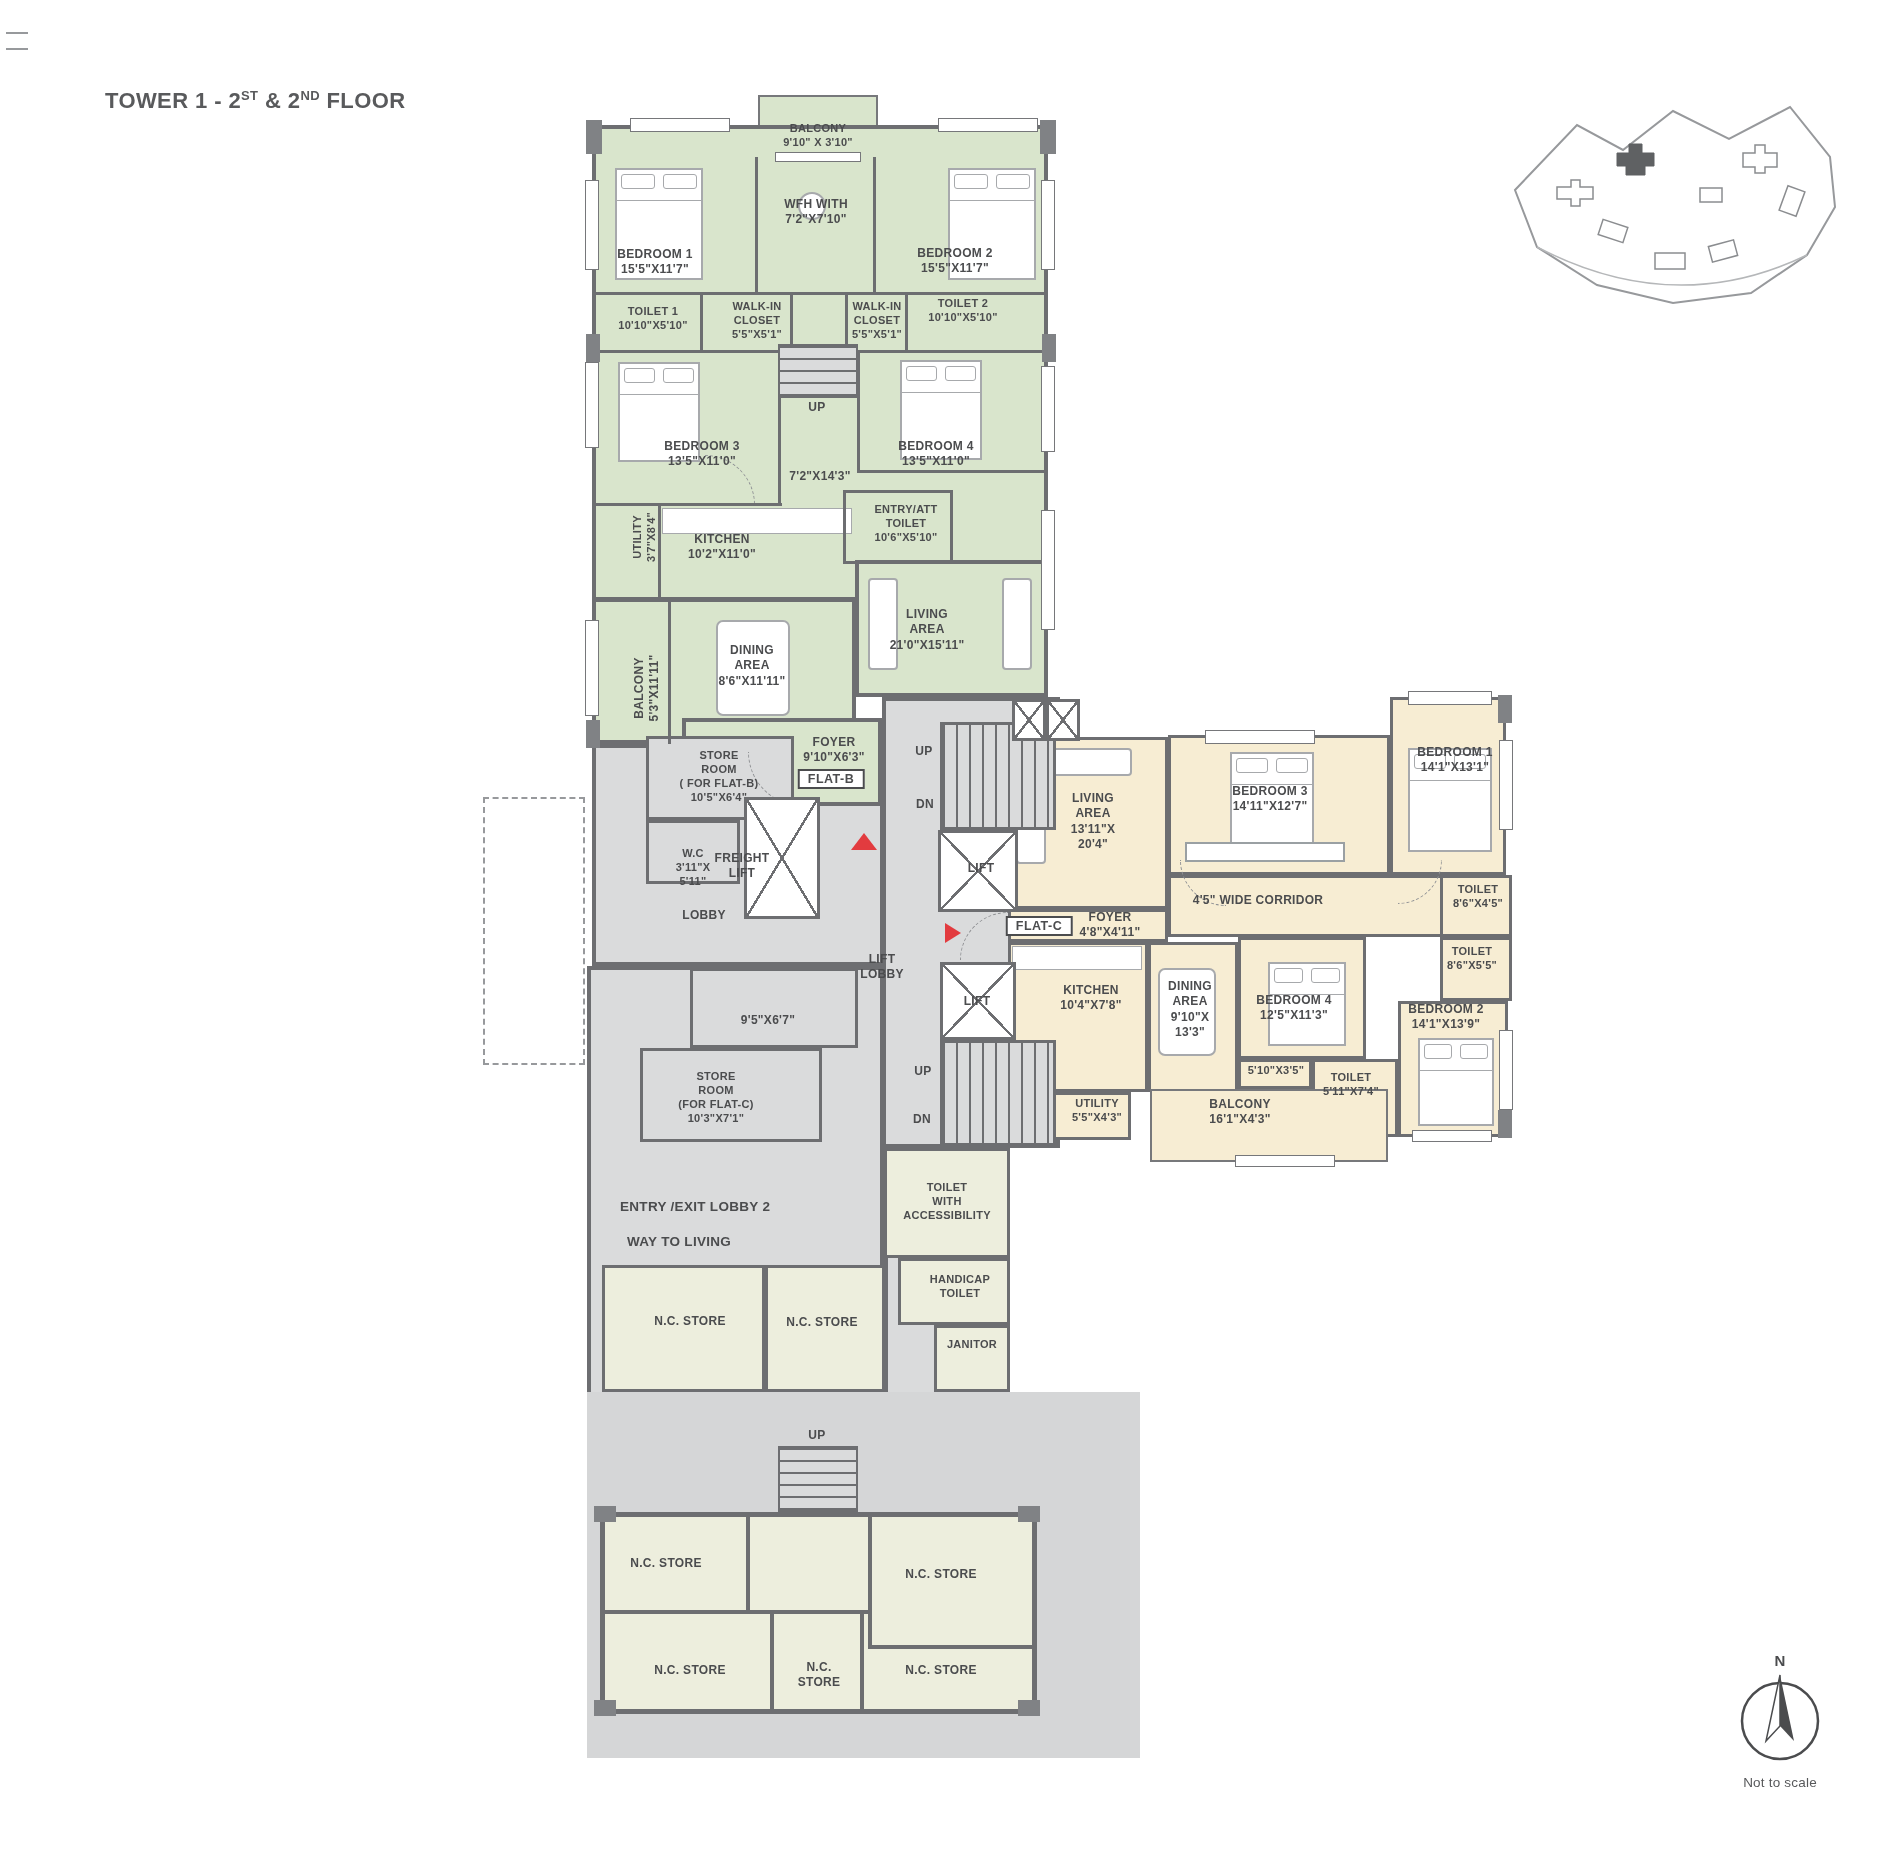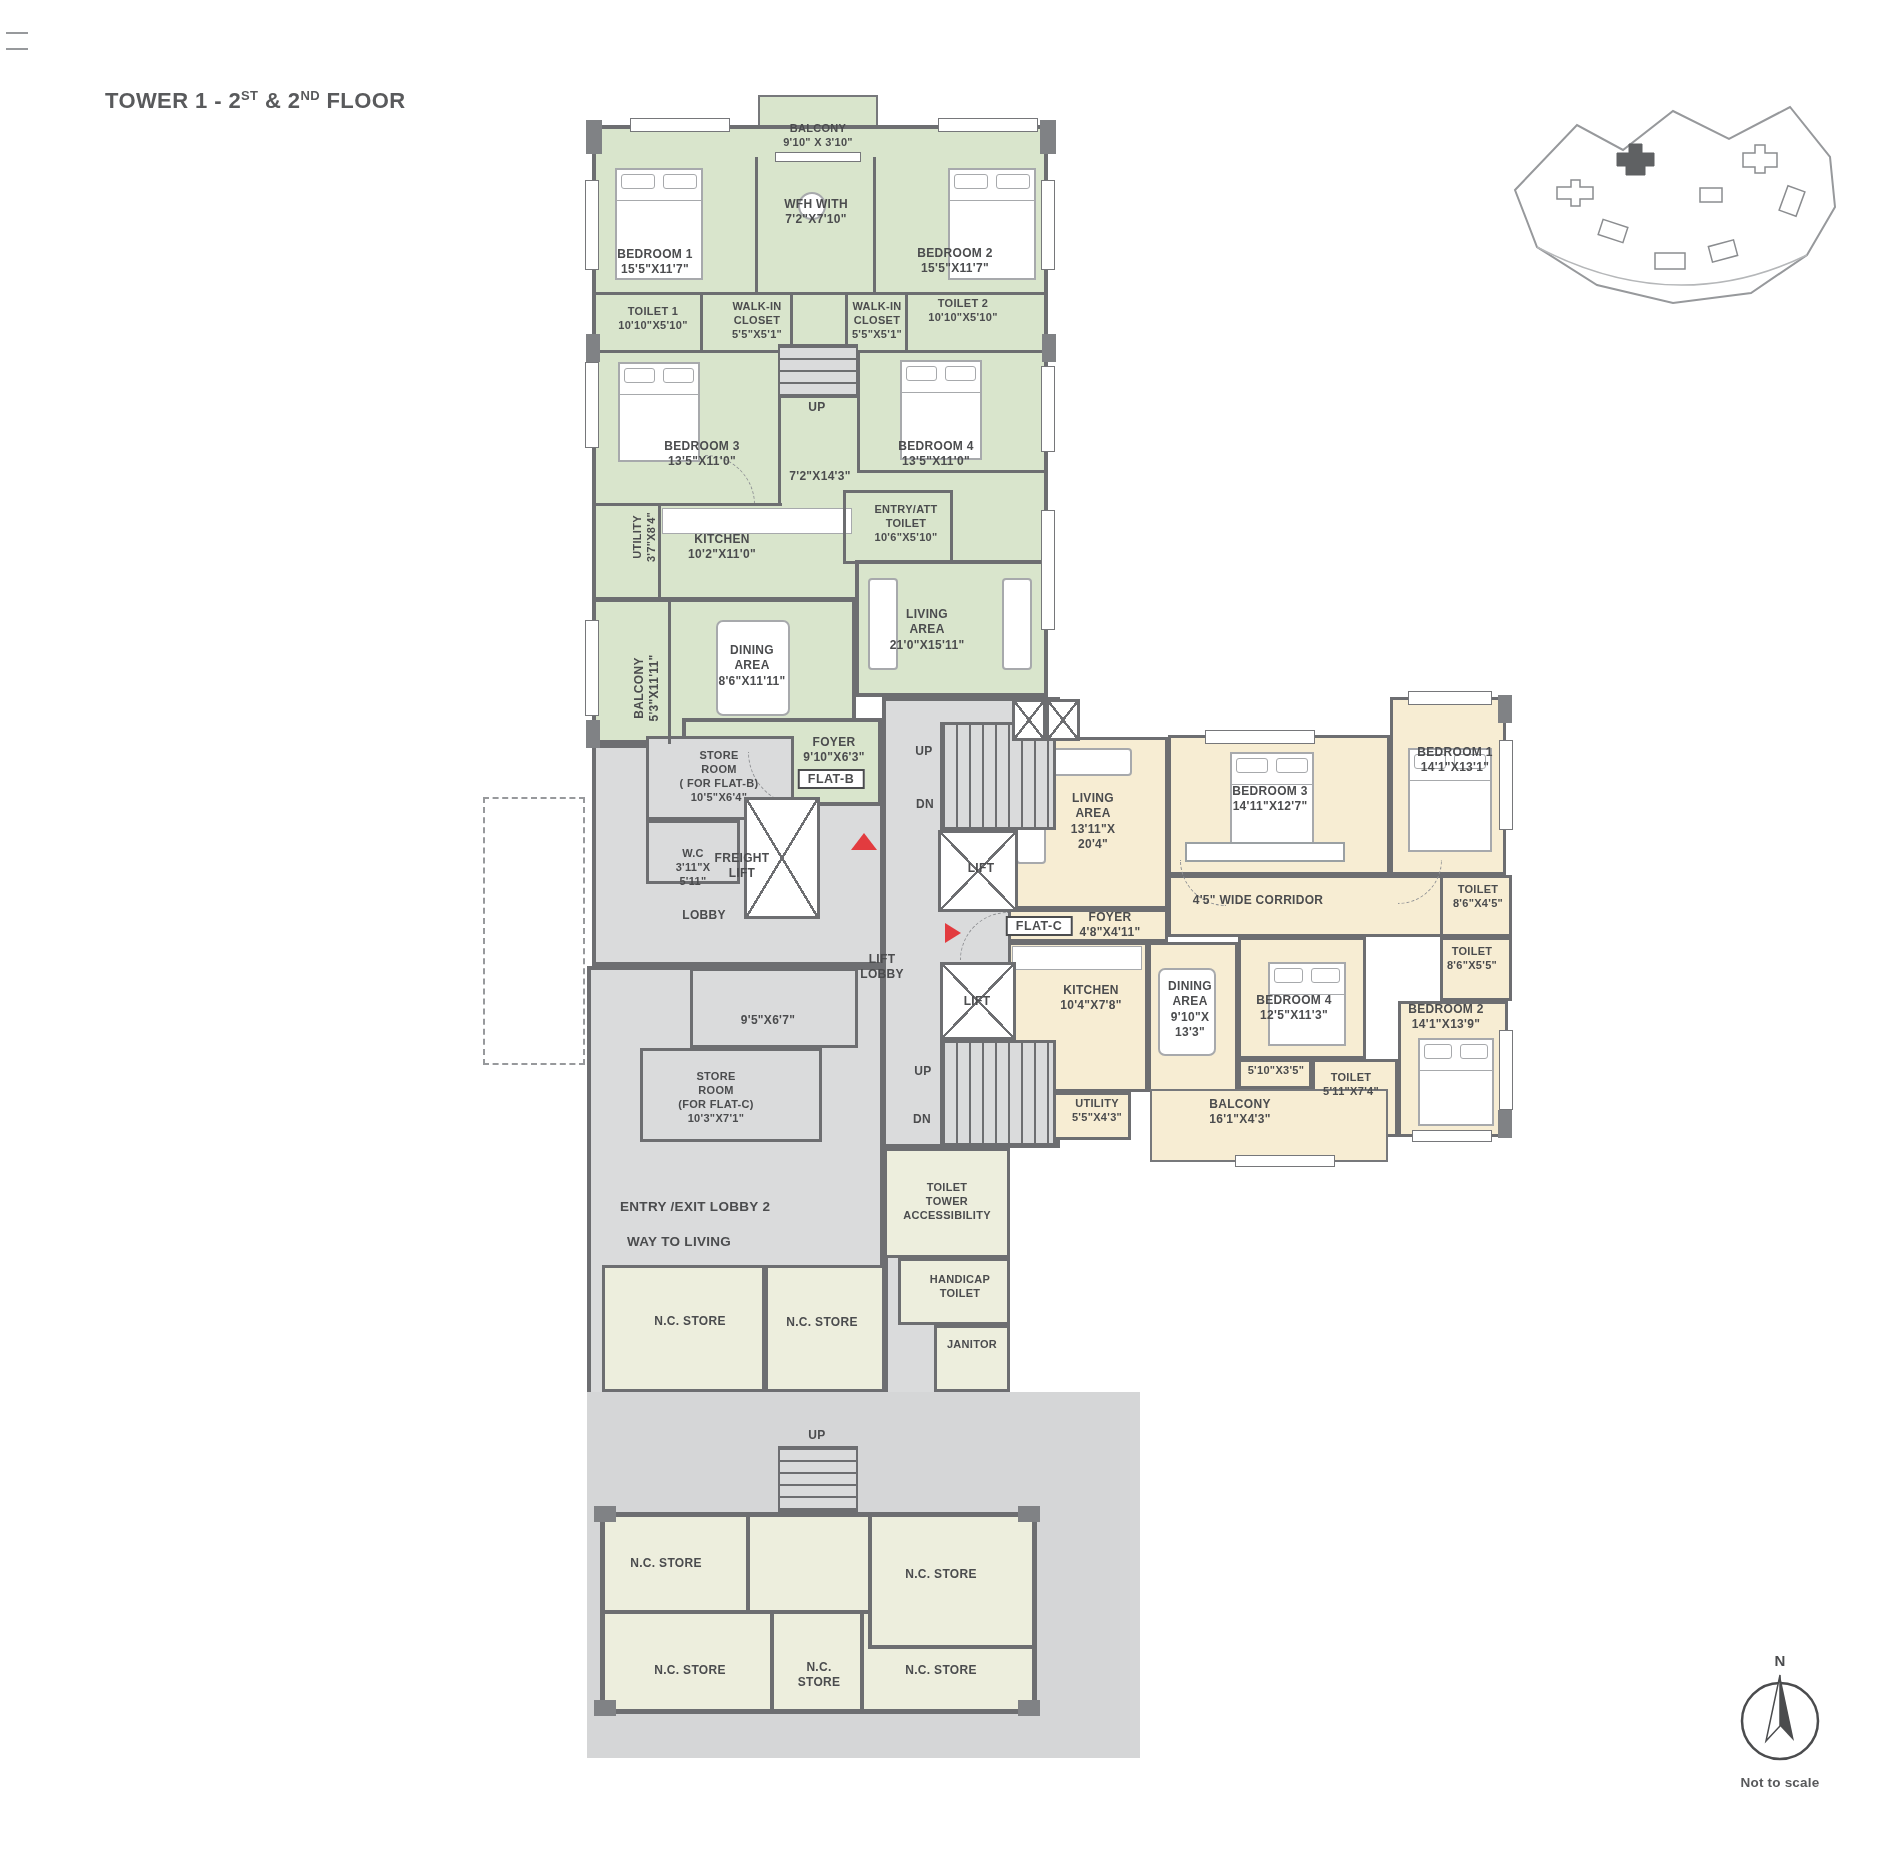--- a/index.html
+++ b/index.html
@@ -54,21 +54,21 @@
   .sm{font-size:11px}
   .v{transform:translate(-50%,-50%) rotate(-90deg)}
   .ll{transform:translate(0,-50%);text-align:left;font-size:13.5px}
   .tag{position:absolute;transform:translate(-50%,-50%);background:#fff;border:2px solid #4b4c4e;
        padding:1px 8px;font-size:12.5px;font-weight:700;color:#4b4c4e;letter-spacing:.5px;z-index:32;white-space:nowrap}
   .title{position:absolute;left:105px;top:88px;font-size:22px;font-weight:600;color:#595a5c;letter-spacing:.4px;z-index:40}
   .title sup{font-size:13px}
   .tick{position:absolute;background:#97999c;z-index:40}
   .compass{position:absolute;width:112px;text-align:center;z-index:40}
   .cN{font-size:15px;font-weight:700;color:#4b4c4e}
-  .cNote{font-size:13.5px;font-weight:700;color:#58595b;margin-top:6px;letter-spacing:.2px}
+  .cNote{font-size:13.5px;font-weight:400;color:#58595b;margin-top:6px;letter-spacing:.2px}
 </style>
 </head>
 <body>
 
 <div id="canvas">
 
   <div class="tick" style="left:6px;top:32px;width:22px;height:2px"></div>
   <div class="tick" style="left:6px;top:48px;width:22px;height:2px"></div>
 
   <div class="title"><span>TOWER 1 - 2</span><sup>ST</sup><span> &amp; 2</span><sup>ND</sup><span> FLOOR</span></div>
@@ -405,21 +405,21 @@
     </div>
   <div class="lbl" style="left:1446px;top:1017px">
       <span>BEDROOM 2</span>
       <span>14'1"X13'9"</span>
     </div>
 
   <div class="lbl ll" style="left:620px;top:1207px">ENTRY /EXIT LOBBY 2</div>
   <div class="lbl ll" style="left:627px;top:1242px">WAY TO LIVING</div>
   <div class="lbl sm" style="left:947px;top:1201px">
       <span>TOILET</span>
-      <span>TOWER</span>
+      <span>WITH</span>
       <span>ACCESSIBILITY</span>
     </div>
   <div class="lbl sm" style="left:960px;top:1286px">
       <span>HANDICAP</span>
       <span>TOILET</span>
     </div>
   <div class="lbl sm" style="left:972px;top:1344px">JANITOR</div>
   <div class="lbl" style="left:690px;top:1322px">N.C. STORE</div>
   <div class="lbl" style="left:822px;top:1323px">N.C. STORE</div>
   <div class="lbl" style="left:817px;top:1436px">UP</div>

